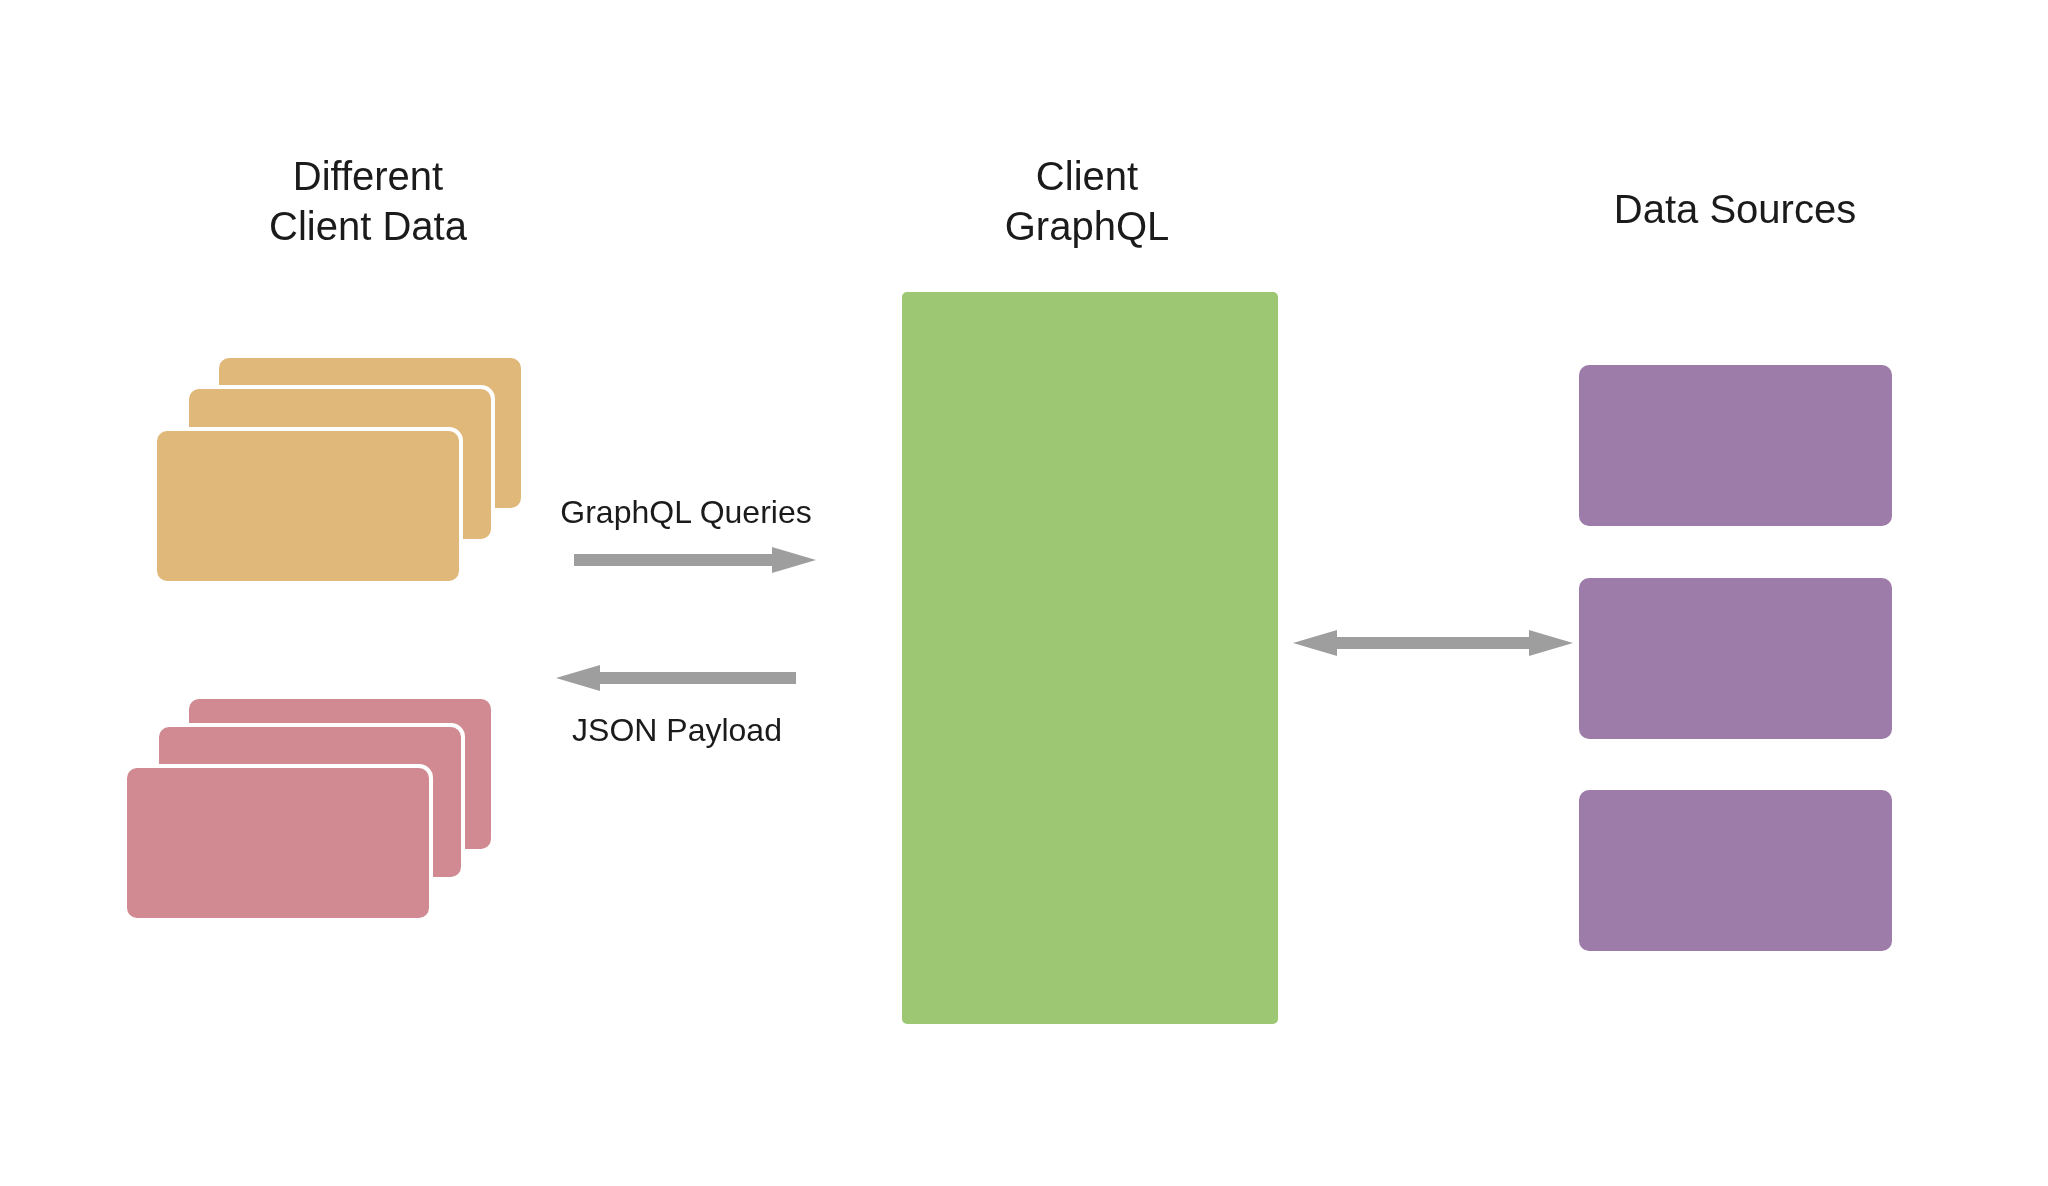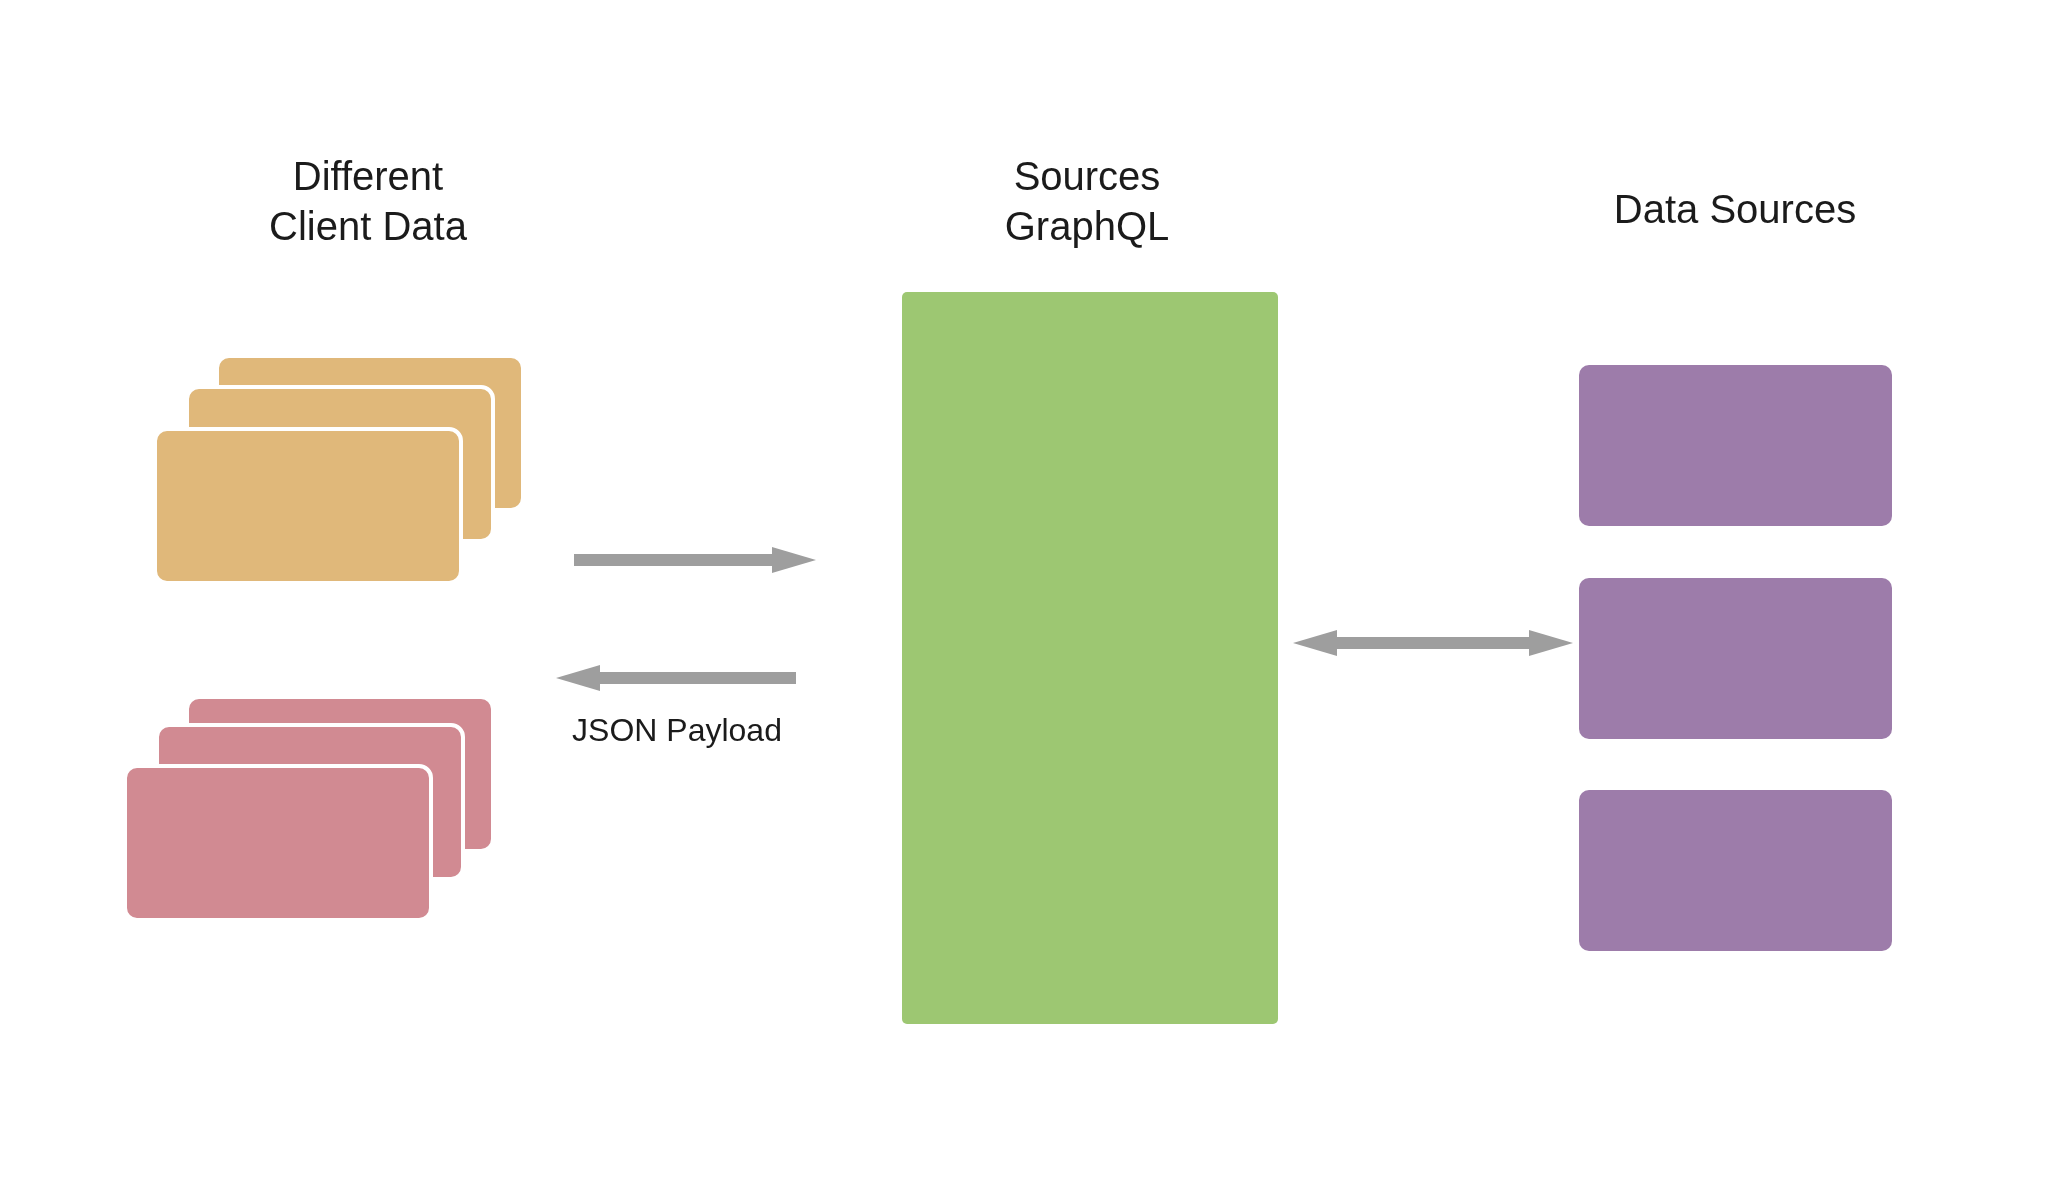--- a/index.html
+++ b/index.html
@@ -68,36 +68,37 @@
   }
   .arrow-fill { fill: var(--arrow, #9E9E9E); }
 </style>
 </head>
 <body>
 
 <div id="canvas">
 
   <div class="heading" style="left:148px; top:151px;"><span>Different</span><br><span>Client Data</span></div>
 
-  <div class="heading" style="left:867px; top:151px;"><span>Sources</span><br><span>GraphQL</span></div>
+  <div class="heading" style="left:867px; top:151px;"><span>Client</span><br><span>GraphQL</span></div>
 
   <div class="heading" style="left:1515px; top:184px;">Data Sources</div>
 
   <div>
     <div class="card orange" style="left:215px; top:354px;"></div>
     <div class="card orange" style="left:185px; top:385px;"></div>
     <div class="card orange" style="left:153px; top:427px;"></div>
   </div>
 
   <div>
     <div class="card pink" style="left:185px; top:695px;"></div>
     <div class="card pink" style="left:155px; top:723px;"></div>
     <div class="card pink" style="left:123px; top:764px;"></div>
   </div>
 
+  <div class="flow-label" style="left:486px; top:491px;">GraphQL Queries</div>
   <svg class="arrow-svg" style="left:574px; top:540px;" width="242" height="40" viewBox="0 0 242 40">
     <rect class="arrow-fill" x="0" y="14" width="200" height="12"></rect>
     <polygon class="arrow-fill" points="198,7 242,20 198,33"></polygon>
   </svg>
 
   <svg class="arrow-svg" style="left:556px; top:658px;" width="240" height="40" viewBox="0 0 240 40">
     <polygon class="arrow-fill" points="44,7 0,20 44,33"></polygon>
     <rect class="arrow-fill" x="40" y="14" width="200" height="12"></rect>
   </svg>
   <div class="flow-label" style="left:477px; top:709px;">JSON Payload</div>

